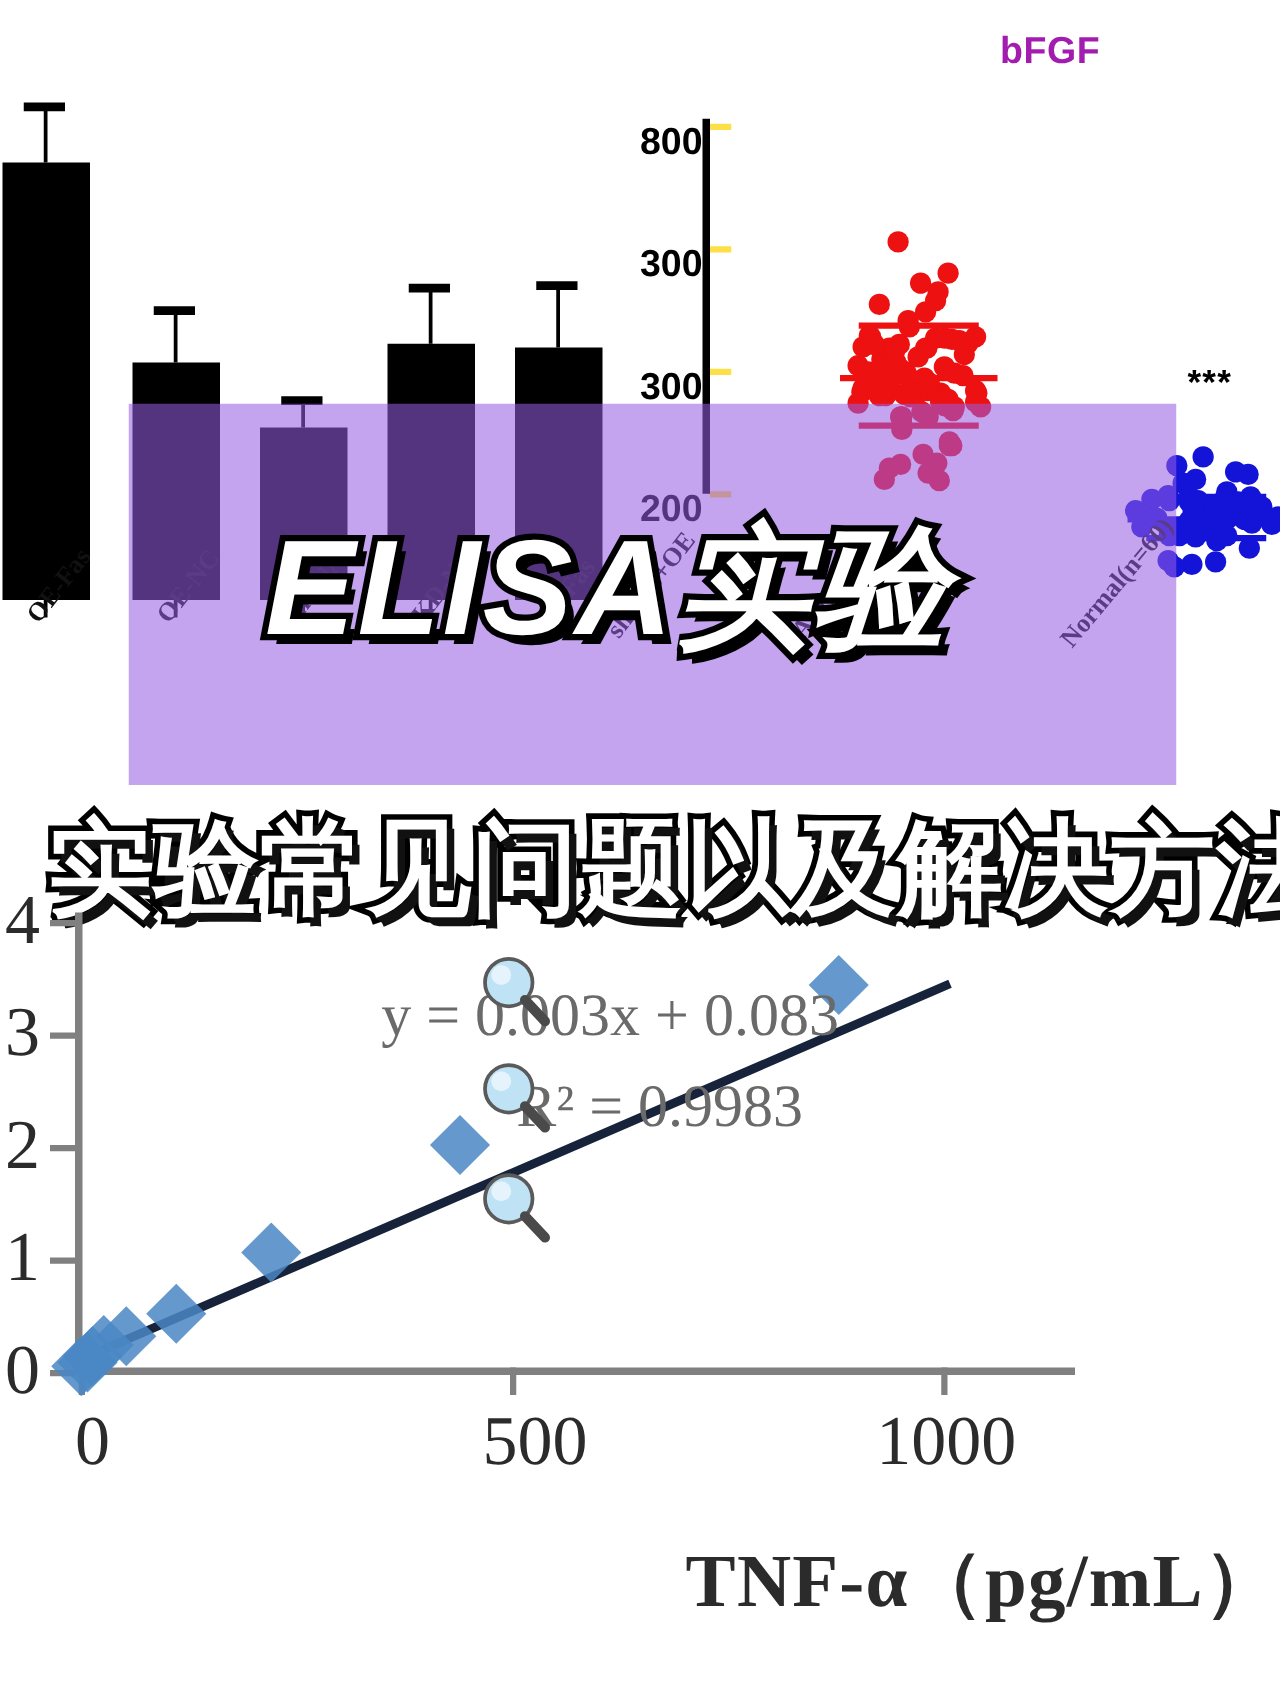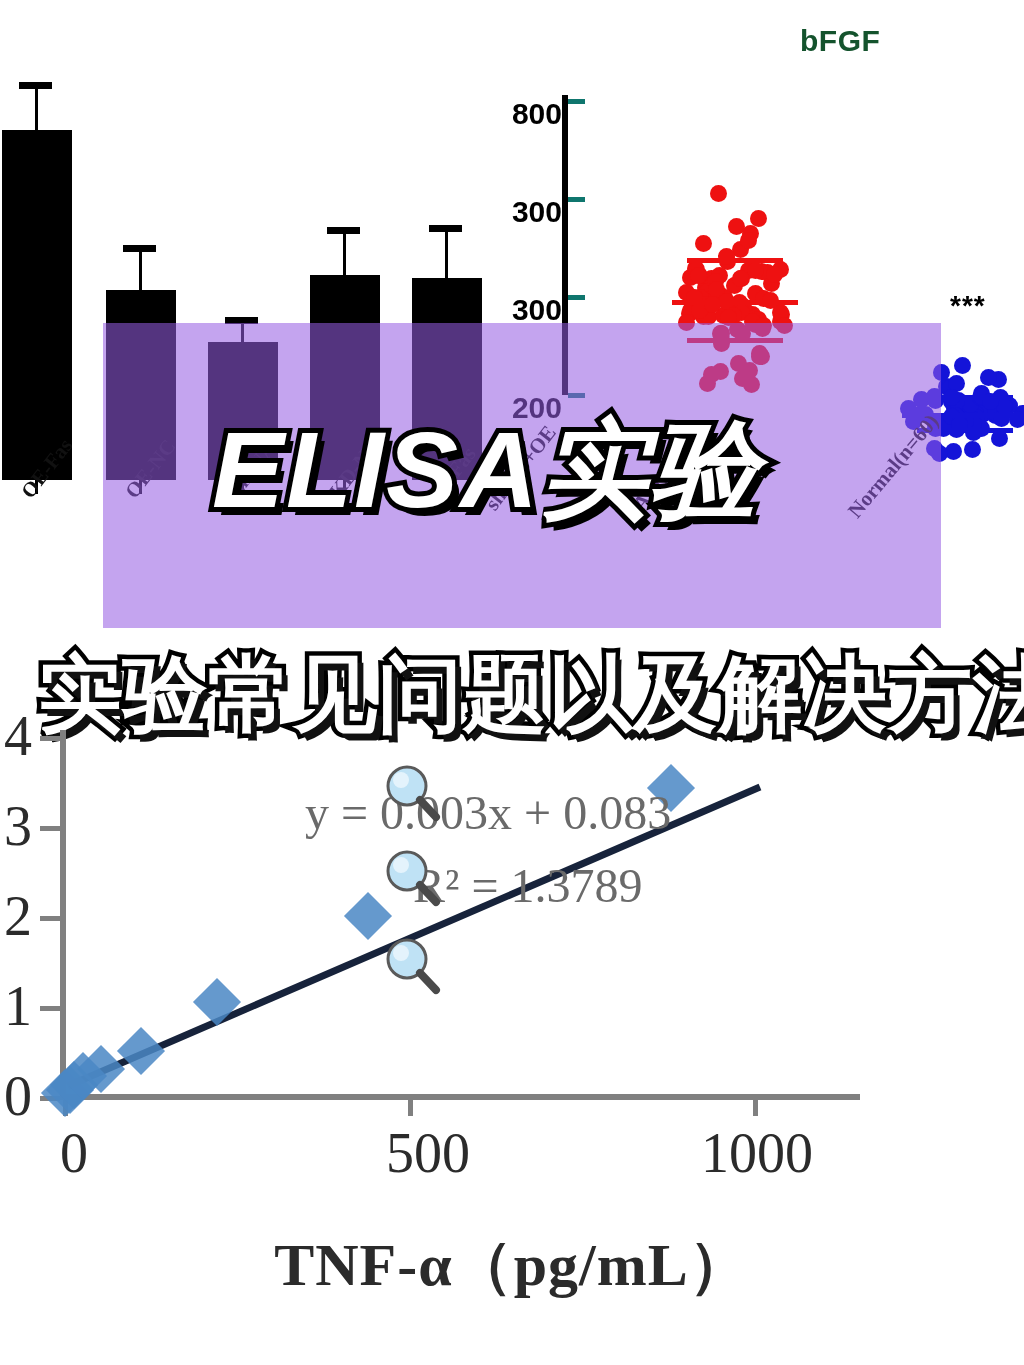--- a/index.html
+++ b/index.html
@@ -30,21 +30,21 @@
     font-size:21px;
     color:#111;
     font-family:"Liberation Serif", serif;
     transform-origin:left top;
     transform:rotate(-52deg);
   }
 
   
   #dot-plot{position:absolute;left:505px;top:95px;width:520px;height:420px;}
   #dot-axis-y{position:absolute;left:57px;top:0px;width:6px;height:300px;background:#000;}
-  .dot-tick{position:absolute;left:63px;width:17px;height:5px;background:#0f766e;}
+  .dot-tick{position:absolute;left:63px;width:17px;height:5px;background:#fde047;}
   .dot-ticklabel{
     position:absolute;
     right:100%;
     margin-right:6px;
     font-size:30px;
     font-weight:bold;
     color:#000;
     font-family:"Liberation Sans", sans-serif;
     line-height:1;
     white-space:nowrap;
@@ -63,21 +63,21 @@
   }
   #sig-stars{
     position:absolute;
     left:950px;top:290px;
     font-size:28px;font-weight:bold;color:#000;
     letter-spacing:1px;
     font-family:"Liberation Sans", sans-serif;
   }
   #bfgf-title{
     position:absolute;left:800px;top:24px;
-    font-size:30px;font-weight:bold;color:#14532d;
+    font-size:30px;font-weight:bold;color:#a21caf;
     font-family:"Liberation Sans", sans-serif;
     letter-spacing:.5px;
   }
 
   
   #purple-band{
     position:absolute;
     left:103px;top:323px;width:838px;height:305px;
     background:rgba(150,93,227,0.56);
     pointer-events:none;
@@ -131,21 +131,21 @@
   }
   .sc-point{
     position:absolute;width:34px;height:34px;
     background:#4a87c4;
     opacity:.85;
     transform:translate(-50%,-50%) rotate(45deg);
   }
   #sc-trend{position:absolute;left:0;top:0;width:800px;height:380px;}
   #sc-xlabel{
     position:absolute;left:0;top:505px;width:1024px;
-    text-align:center;
+    text-align:right;
     font-size:60px;font-weight:bold;color:#2b2b2b;
     font-family:"Liberation Serif", serif;
     letter-spacing:1px;
   }
   #sc-eq{
     position:absolute;left:245px;top:55px;
     font-size:48px;color:#6a6a6a;
     font-family:"Liberation Serif", serif;
     white-space:nowrap;
   }
@@ -451,21 +451,21 @@
           <div class="sc-point" style="left: 14.0913px; top: 355.2px;"></div>
           <div class="sc-point" style="left: 23.1826px; top: 346.2px;"></div>
           <div class="sc-point" style="left: 41.3652px; top: 339px;"></div>
           <div class="sc-point" style="left: 80.7609px; top: 321px;"></div>
           <div class="sc-point" style="left: 156.522px; top: 271.5px;"></div>
           <div class="sc-point" style="left: 308.043px; top: 186px;"></div>
           <div class="sc-point" style="left: 611.087px; top: 58.2px;"></div>
         </div>
 
       <div id="sc-eq">y = 0.003x + 0.083</div>
-      <div id="sc-r2">R² = 1.3789</div>
+      <div id="sc-r2">R² = 0.9983</div>
     </div>
 
     <div id="sc-xlabel">TNF-α（pg/mL）</div>
   </div>
 
   <div class="callout" style="left:381px;top:762px;">
     <svg class="mag-icon" width="62" height="62" viewBox="0 0 62 62">
       <circle cx="26" cy="24" r="19" fill="#bfe2f5" stroke="#5a5a5a" stroke-width="3"></circle>
       <circle cx="20" cy="18" r="8" fill="#eaf6fd" opacity=".85"></circle>
       <line x1="39" y1="38" x2="55" y2="55" stroke="#4a4a4a" stroke-width="8" stroke-linecap="round"></line>

